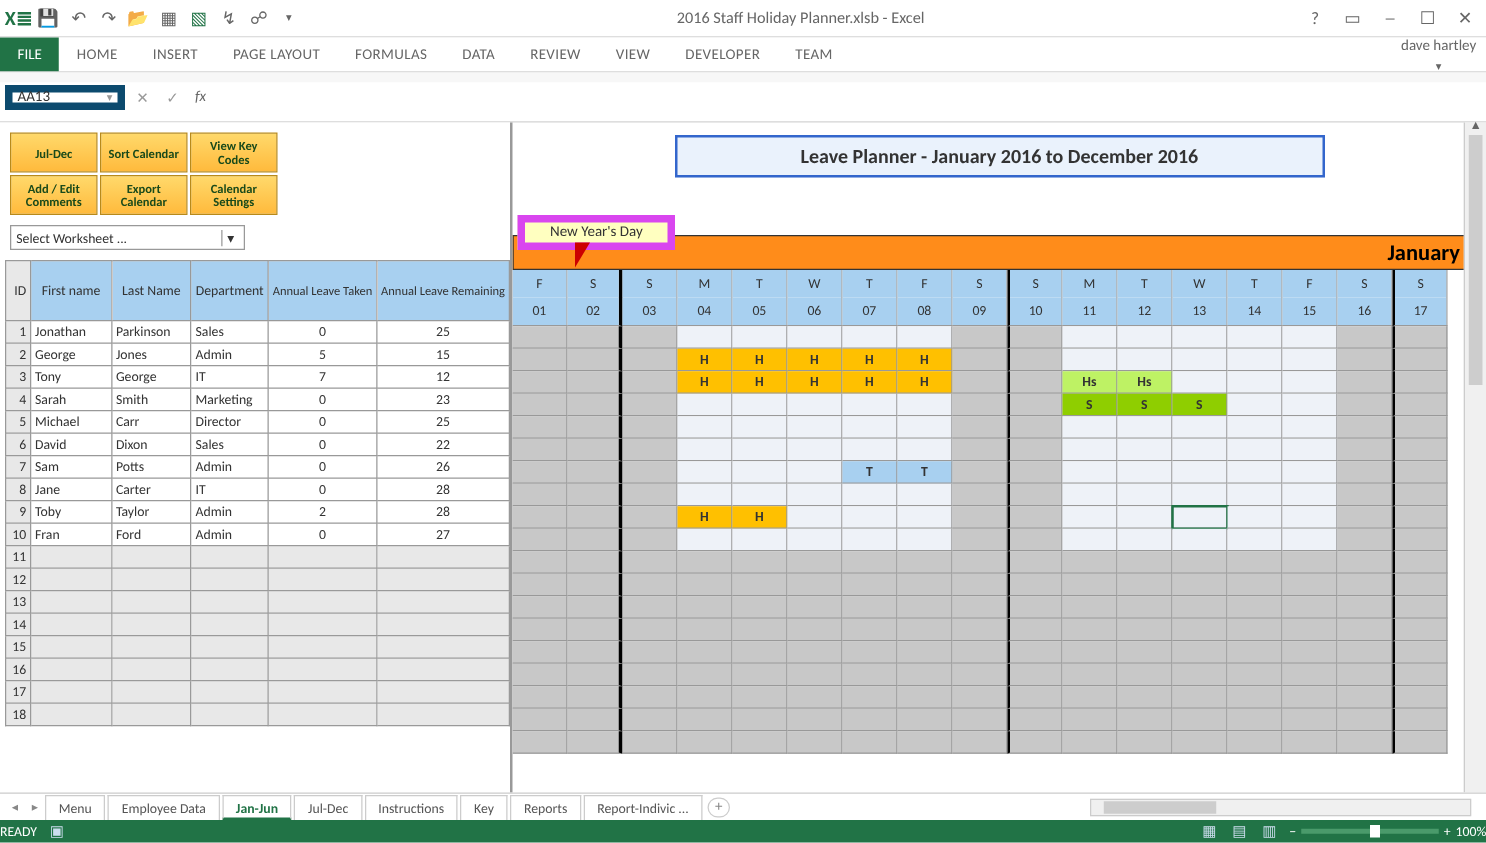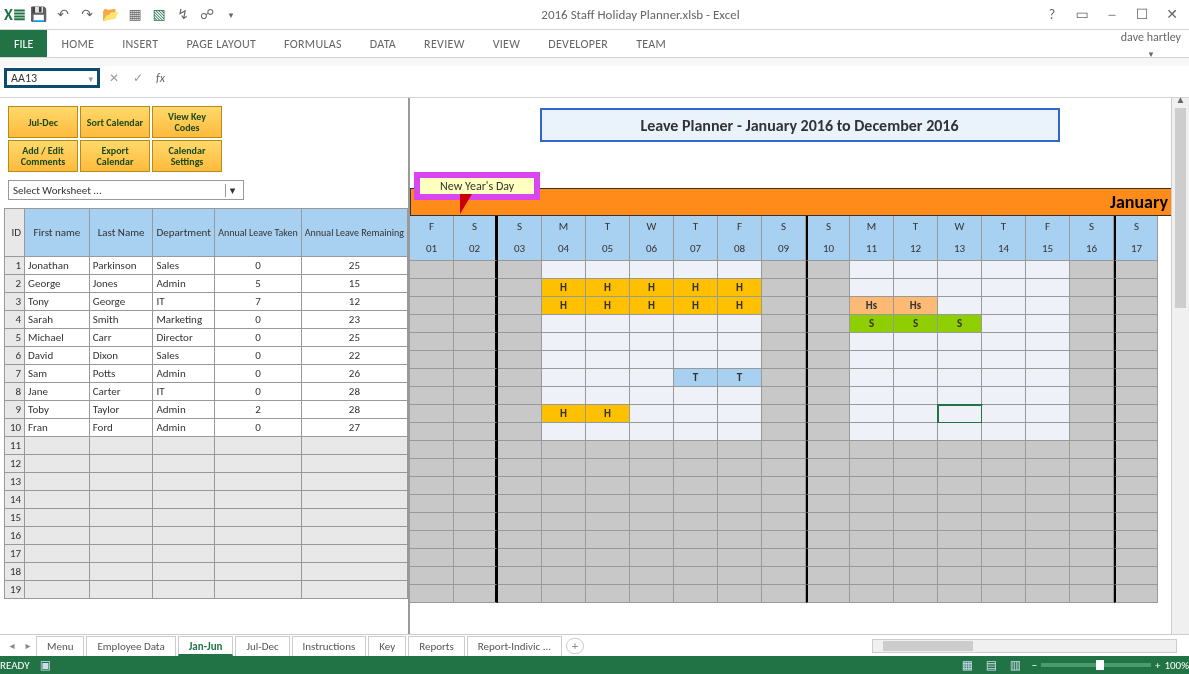--- a/index.html
+++ b/index.html
@@ -19,38 +19,38 @@
 .ribbon .file { background: #217346; color: #fff; padding: 0 14px; display: flex; align-items: center; font-size: 12px; }
 .ribbon .tab { padding: 0 14px; display: flex; align-items: center; font-size: 12px; color: #666; letter-spacing: 0.3px; }
 .ribbon .spacer { flex: 1; }
 .ribbon .user { padding: 0 8px; display: flex; align-items: center; color: #666; font-size: 12px; gap: 4px; flex-direction: column; }
 .ribbon .user .avatar { width: 20px; height: 20px; background: #ddd; }
 
 
 .fbar-wrap { height: 40px; border-bottom: 1px solid #d4d4d4; }
 .fbar-top { height: 8px; background: #f7f7f7; }
 .fbar { height: 24px; display: flex; align-items: center; background: #fff; padding: 0 4px; gap: 4px; }
-.fbar .namebox { width: 96px; height: 20px; border: 3px solid #0c4a6e; padding: 0 4px; display: flex; align-items: center; font-size: 12px; justify-content: space-between; }
+.fbar .namebox { width: 96px; height: 20px; border: 6px solid #0c4a6e; padding: 0 4px; display: flex; align-items: center; font-size: 12px; justify-content: space-between; }
 .fbar .fx-ic { width: 20px; text-align: center; color: #999; }
 .fbar .fx-lbl { font-style: italic; color: #666; padding: 0 4px; }
 .fbar .formula { flex: 1; height: 20px; border: 0; }
 
 
 .main { display: flex; height: 558px; }
 .left { width: 408px; background: #fff; position: relative; }
 .right { flex: 1; position: relative; overflow: hidden; border-left: 2px solid #999; }
 .scrollbar-v { position: absolute; right: 0; top: 98px; bottom: 40px; width: 18px; background: #f0f0f0; border-left: 1px solid #ccc; }
 .scrollbar-v .thumb { position: absolute; top: 10px; left: 3px; right: 3px; height: 200px; background: #cdcdcd; }
 .scrollbar-v .arrow { position: absolute; left: 0; right: 0; height: 16px; text-align: center; color: #666; font-size: 10px; line-height: 16px; }
 .scrollbar-v .arrow.up { top: -6px; }
 
 
 .btn-grid { margin: 8px; display: grid; grid-template-columns: repeat(3, 70px); gap: 2px; }
 .btn-grid .btn { height: 32px; background: linear-gradient(#ffd96b, #ffba3c); border: 1px solid #b88a1a; display: flex; align-items: center; justify-content: center; text-align: center; font-size: 10px; font-weight: bold; color: #1a4a1a; padding: 2px; line-height: 1.1; }
-.ws-sel { margin: 4px 8px 8px 8px; width: 236px; height: 20px; border: 1px solid #999; display: flex; align-items: center; padding: 0 4px; font-size: 11px; justify-content: space-between; background: #fff; }
+.ws-sel { margin: 4px 8px 8px 8px; width: 188px; height: 20px; border: 1px solid #999; display: flex; align-items: center; padding: 0 4px; font-size: 11px; justify-content: space-between; background: #fff; }
 .ws-sel .dd { width: 14px; text-align: center; border-left: 1px solid #999; }
 
 
 .ltable { margin: 0 0 0 4px; border-collapse: collapse; }
 .ltable th, .ltable td { border: 1px solid #999; font-size: 11px; text-align: left; padding: 0 3px; height: 18px; overflow: hidden; white-space: nowrap; }
 .ltable th { background: #a8d0f0; text-align: center; font-weight: normal; height: 48px; vertical-align: middle; }
 .ltable .rn { width: 22px; text-align: right; background: #e8e8e8; }
 .ltable .c-fn { width: 76px; }
 .ltable .c-ln { width: 74px; }
 .ltable .c-dp { width: 62px; }
@@ -72,21 +72,21 @@
 .cal-head .col .dnum { height: 22px; background: #a8d0f0; text-align: center; line-height: 22px; font-size: 11px; }
 .cal-head .col.fsplit { border-right: 3px solid #000; }
 .cal-head .col.weeksplit { border-left: 2px solid #000; }
 .cal-body .row { display: flex; height: 18px; }
 .cal-body .row .cell { width: 44px; border-right: 1px solid #999; border-bottom: 1px solid #999; text-align: center; line-height: 17px; font-size: 11px; font-weight: bold; }
 .cal-body .row .cell.grey { background: #c8c8c8; }
 .cal-body .row .cell.fsplit { border-right: 3px solid #000; }
 .cal-body .row .cell.weeksplit { border-left: 2px solid #000; }
 .cal-body .row .cell.lite { background: #eef2f8; }
 .cal-body .row .cell.h { background: #ffc000; }
-.cal-body .row .cell.hs { background: #fdba74; }
+.cal-body .row .cell.hs { background: #bef264; }
 .cal-body .row .cell.s { background: #8fce00; }
 .cal-body .row .cell.t { background: #a8d0f0; }
 .cal-body .row .cell.sel { outline: 2px solid #217346; outline-offset: -1px; }
 .cal-body .row.empty .cell { background: #c8c8c8; }
 
 
 .sheettabs { position: absolute; bottom: 18px; left: 0; right: 0; height: 22px; background: #fff; border-top: 1px solid #ccc; display: flex; align-items: center; padding: 0 4px; gap: 0; }
 .sheettabs .nav { width: 16px; text-align: center; color: #888; font-size: 10px; }
 .sheettabs .tab { padding: 0 10px; height: 20px; line-height: 20px; border: 1px solid #ccc; border-bottom: 0; margin-top: 1px; font-size: 11px; color: #555; background: #fff; }
 .sheettabs .tab.active { color: #217346; font-weight: bold; border-bottom: 2px solid #217346; }
@@ -325,28 +325,20 @@
             <td class="c-ar"></td>
           </tr>
           <tr class="empty">
     <td class="rn">18</td>
             <td class="c-fn"></td>
             <td class="c-ln"></td>
     <td class="c-dp"></td>
             <td class="c-at"></td>
             <td class="c-ar"></td>
           </tr>
-          <tr class="empty">
-    <td class="rn">19</td>
-            <td class="c-fn"></td>
-            <td class="c-ln"></td>
-    <td class="c-dp"></td>
-            <td class="c-at"></td>
-            <td class="c-ar"></td>
-          </tr>
         </tbody>
       </table>
   </div>
 
   <div class="right">
     <div class="rtop">
       <div class="cal-title">Leave Planner - January 2016 to December 2016</div>
     </div>
     <div class="tooltip">New Year's Day</div>
     <div class="month-bar">January</div>

